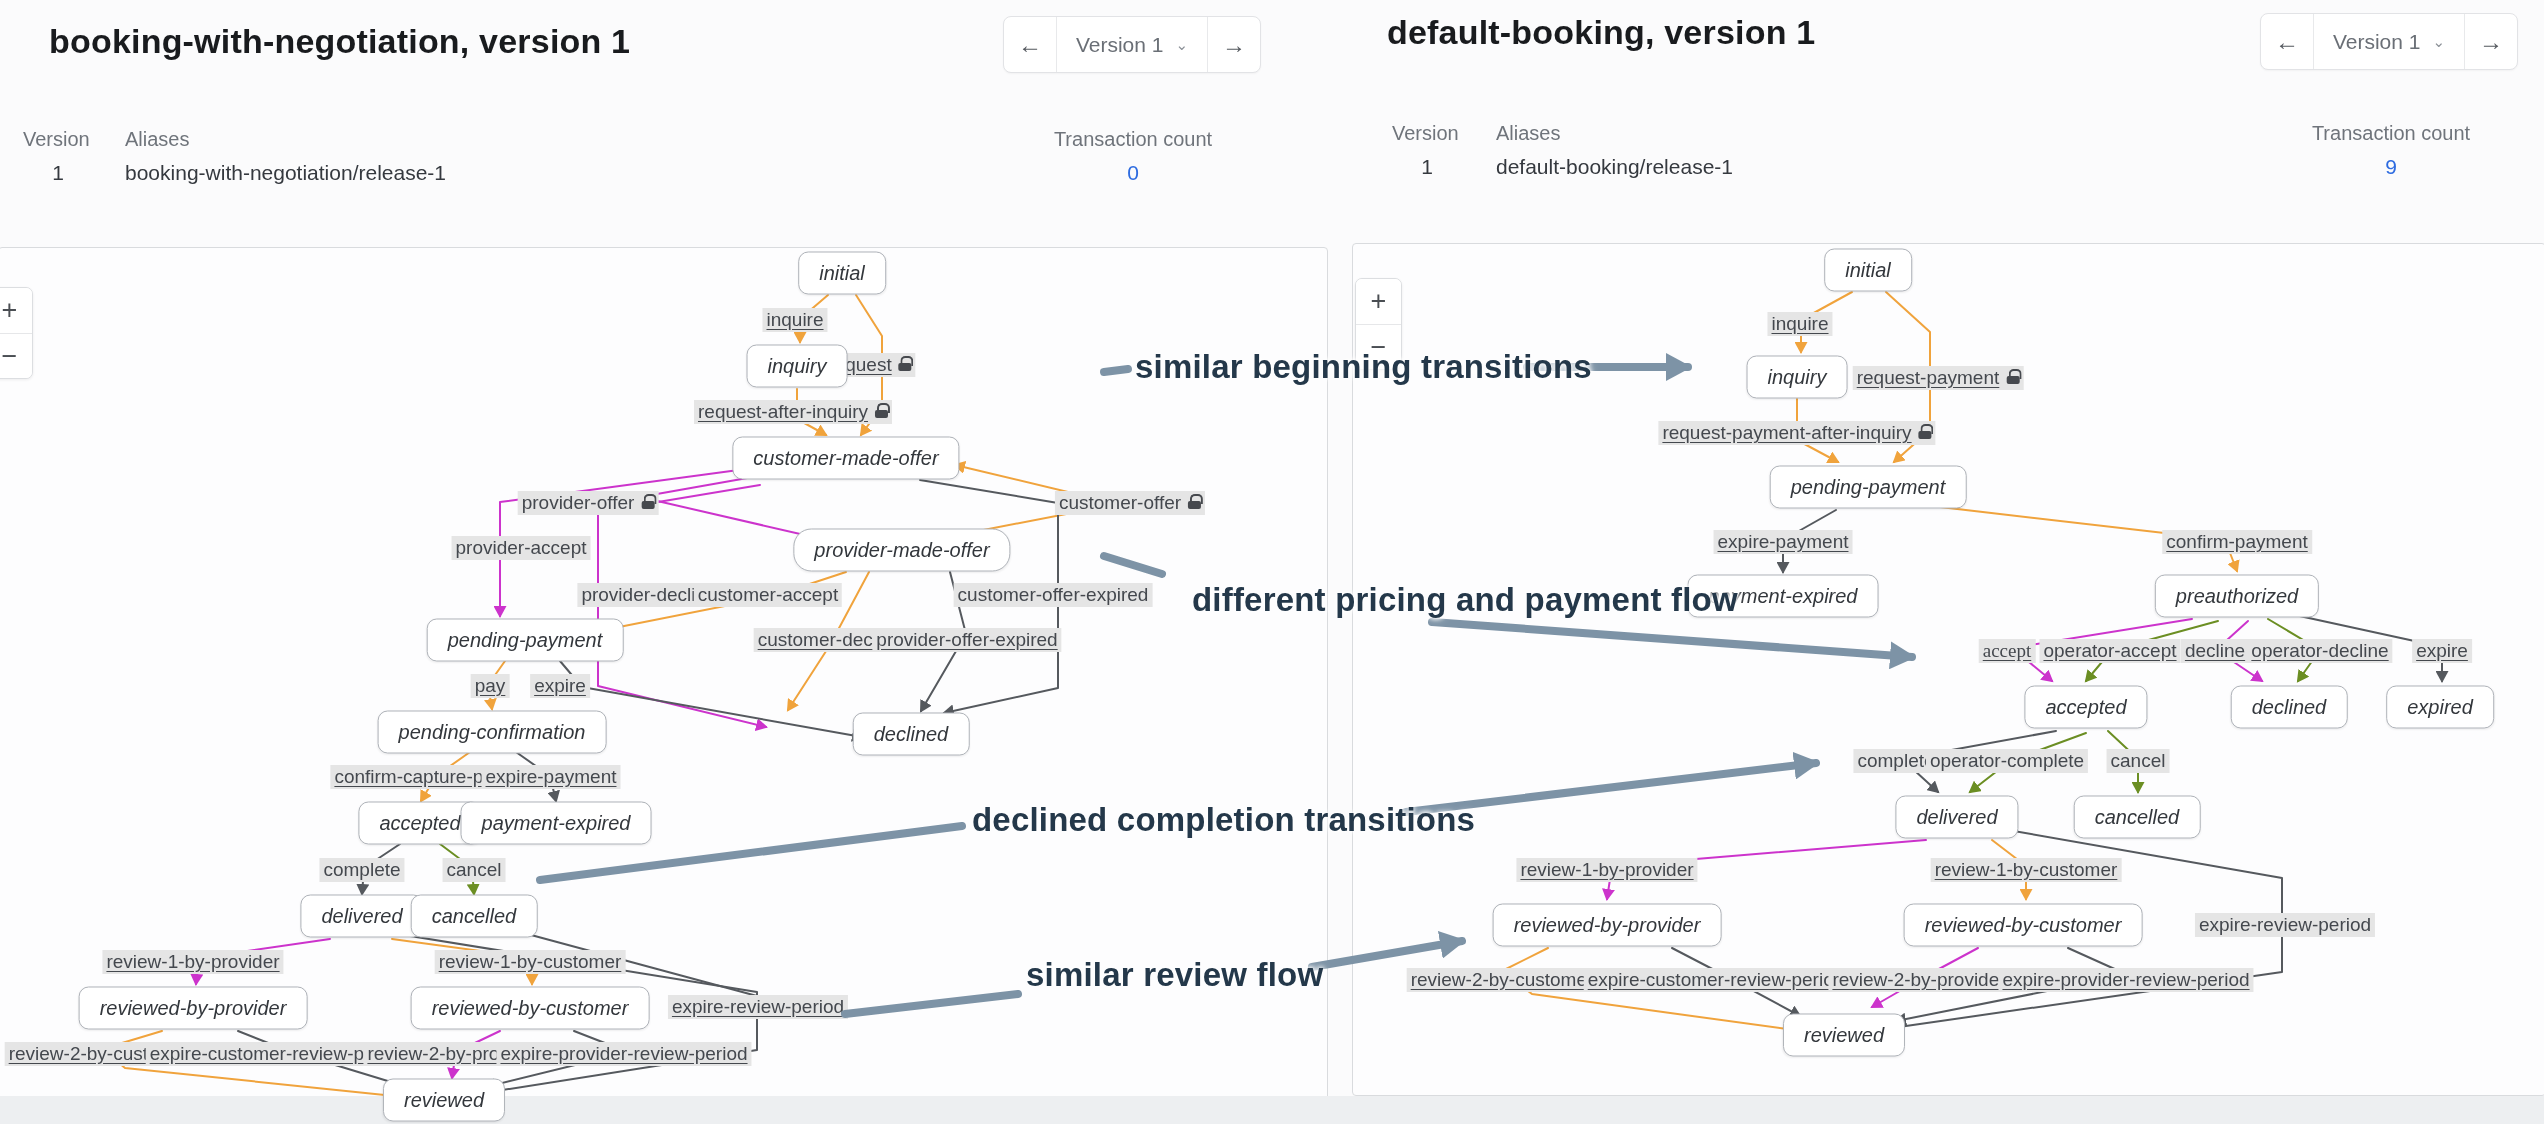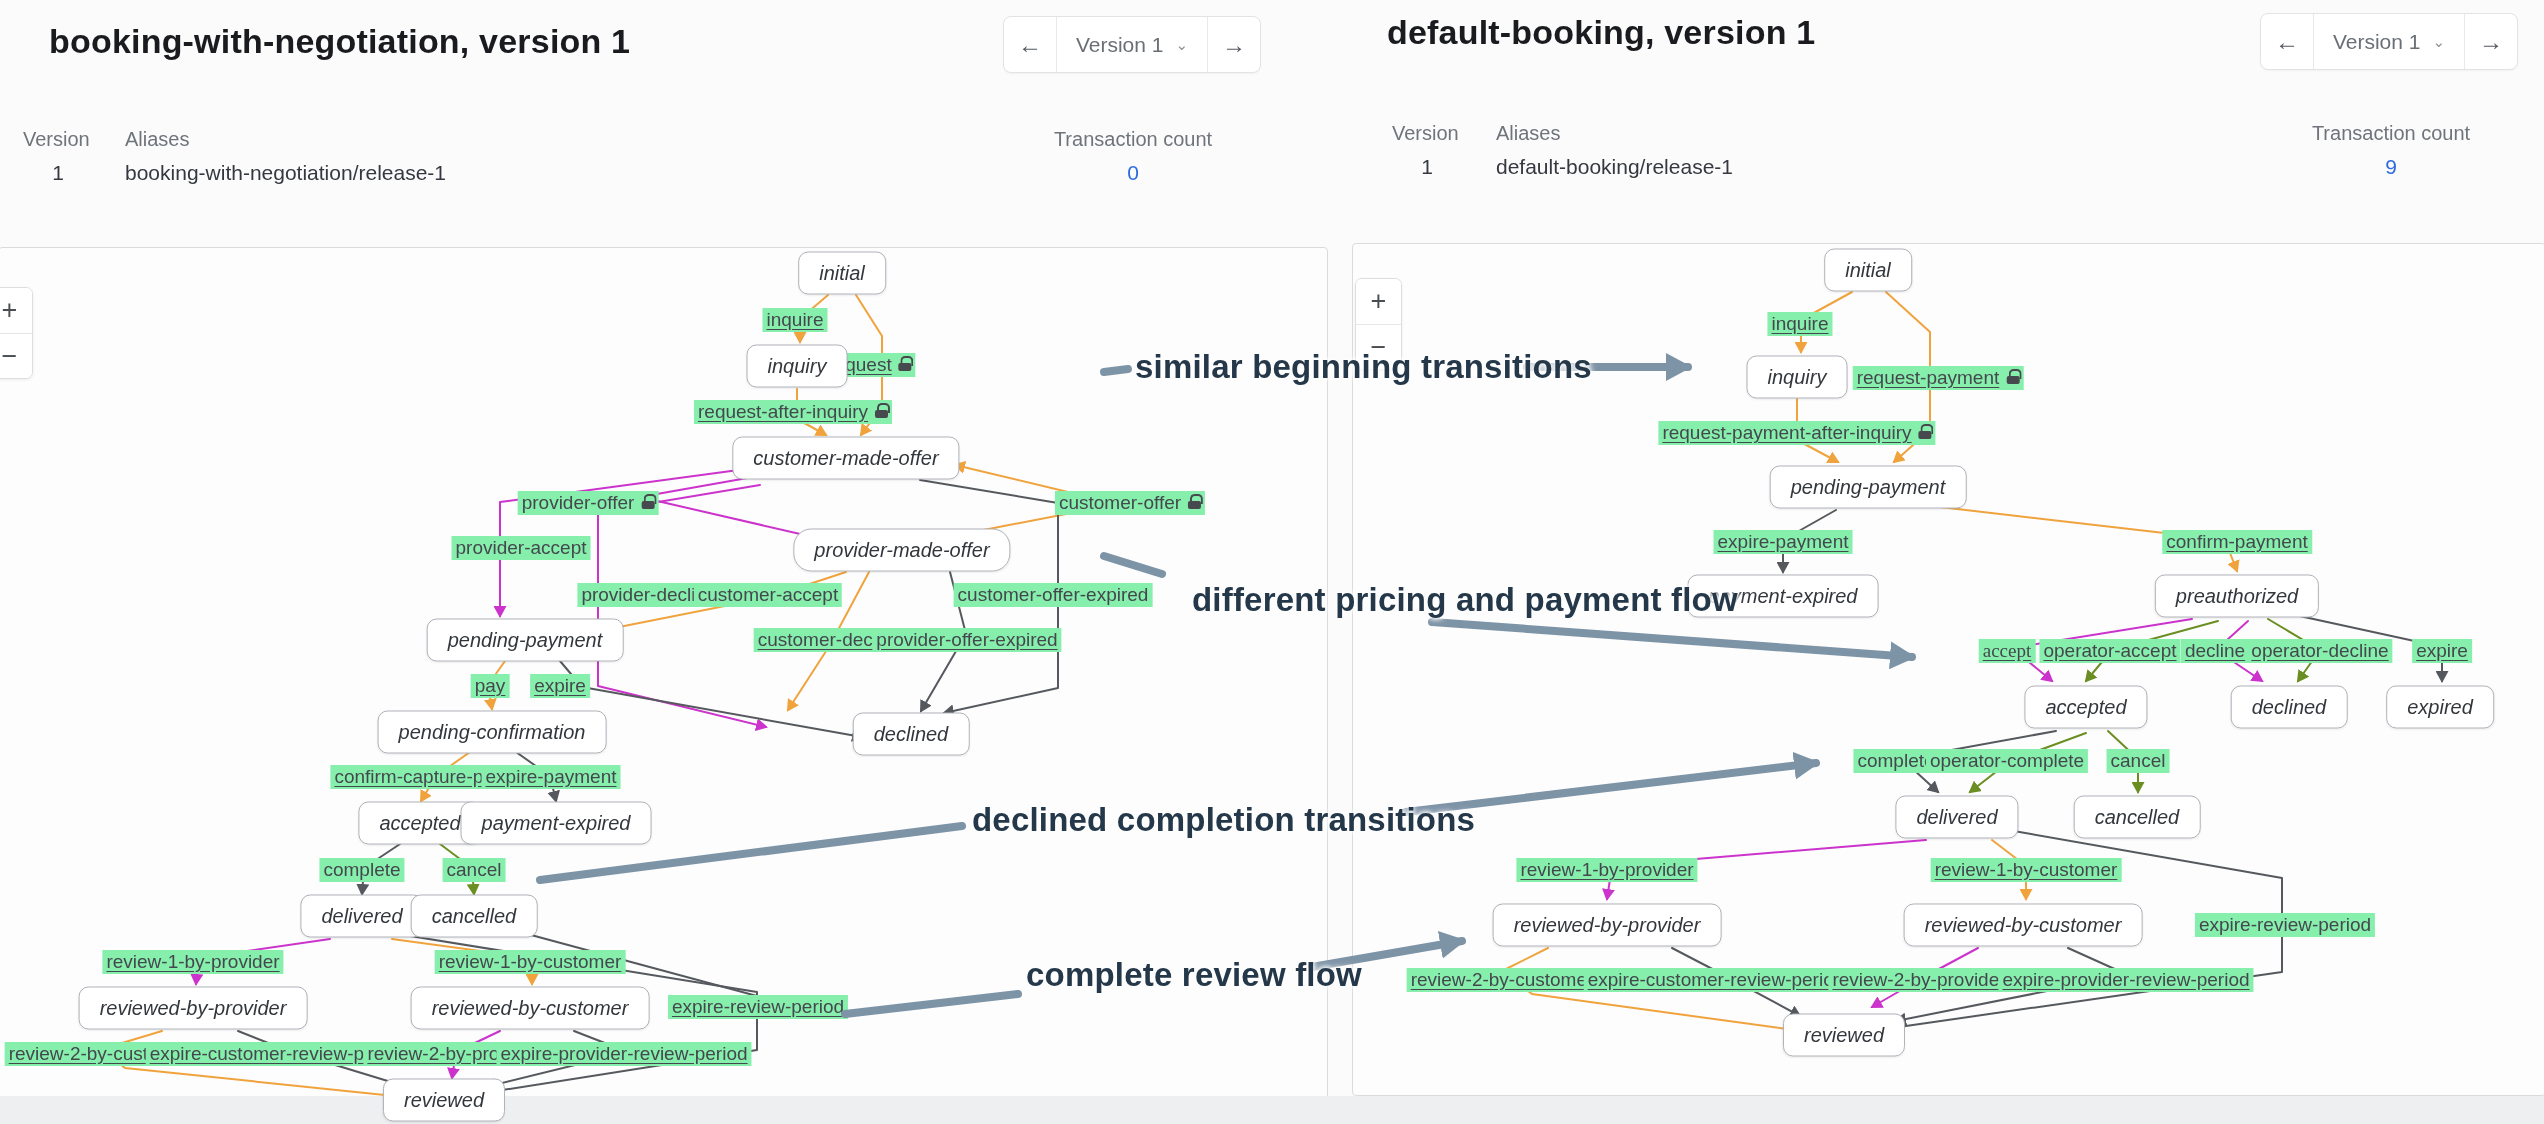--- a/index.html
+++ b/index.html
@@ -36,21 +36,21 @@
   #zoom-right { left:1355px; top:278px; }
   
   #edges-svg, #note-svg { position:absolute; left:0; top:0; width:2544px; height:1124px; pointer-events:none; }
   #edges-svg { z-index:2; }
   #nodes-layer { position:absolute; left:0; top:0; width:2544px; height:1124px; z-index:3; pointer-events:none; }
   #note-svg { z-index:6; }
   .state-node { position:absolute; transform:translate(-50%,-50%); background:#fff;
     border:1.5px solid #afb3b9; border-radius:10px; padding:9px 20px;
     font-style:italic; font-size:20px; color:#33373c; white-space:nowrap;
     box-shadow:0 1px 2px rgba(0,0,0,.06); pointer-events:auto; }
-  .t-label { position:absolute; transform:translate(-50%,-50%); background:#86efac;
+  .t-label { position:absolute; transform:translate(-50%,-50%); background:#e5e5e5;
     font-size:19px; color:#44484e; white-space:nowrap; padding:1px 4px; pointer-events:auto; }
   .t-label.u { text-decoration:underline; text-underline-offset:3px; cursor:pointer; }
   .lock { display:inline-block; position:relative; width:13px; height:11px; margin-left:7px; }
   .lock::after { content:""; position:absolute; left:0; bottom:0; width:13px; height:8px; background:#46494e; border-radius:2px; }
   .lock::before { content:""; position:absolute; left:2px; top:-4px; width:9px; height:8px;
     border:2.5px solid #46494e; border-bottom:none; border-radius:5px 5px 0 0; }
   .note-text { position:absolute; transform:translateY(-50%); z-index:7; font-size:33px; font-weight:600;
     color:#24384a; white-space:nowrap; letter-spacing:.2px;
     text-shadow:0 0 5px #fff, 0 0 5px #fff, 0 0 8px #fff; }
 </style>
@@ -248,13 +248,13 @@
     <polyline points="1432,622 1912,657" fill="none" stroke="#7D93A6" stroke-width="8" stroke-linecap="round" stroke-linejoin="round" marker-end="url(#note-svg-ar-annotation)"></polyline>
     <polyline points="540,880 962,826" fill="none" stroke="#7D93A6" stroke-width="8" stroke-linecap="round" stroke-linejoin="round"></polyline>
     <polyline points="1406,812 1816,763" fill="none" stroke="#7D93A6" stroke-width="8" stroke-linecap="round" stroke-linejoin="round" marker-end="url(#note-svg-ar-annotation)"></polyline>
     <polyline points="845,1014 1018,994" fill="none" stroke="#7D93A6" stroke-width="8" stroke-linecap="round" stroke-linejoin="round"></polyline>
     <polyline points="1312,967 1462,941" fill="none" stroke="#7D93A6" stroke-width="8" stroke-linecap="round" stroke-linejoin="round" marker-end="url(#note-svg-ar-annotation)"></polyline>
   </svg>
 
 <div class="note-text" style="left: 1135px; top: 367px;">similar beginning transitions</div>
 <div class="note-text" style="left: 1192px; top: 600px;">different pricing and payment flow</div>
 <div class="note-text" style="left: 972px; top: 820px;">declined completion transitions</div>
-<div class="note-text" style="left: 1026px; top: 975px;">complete review flow</div>
+<div class="note-text" style="left: 1026px; top: 975px;">similar review flow</div>
 
 </body></html>

